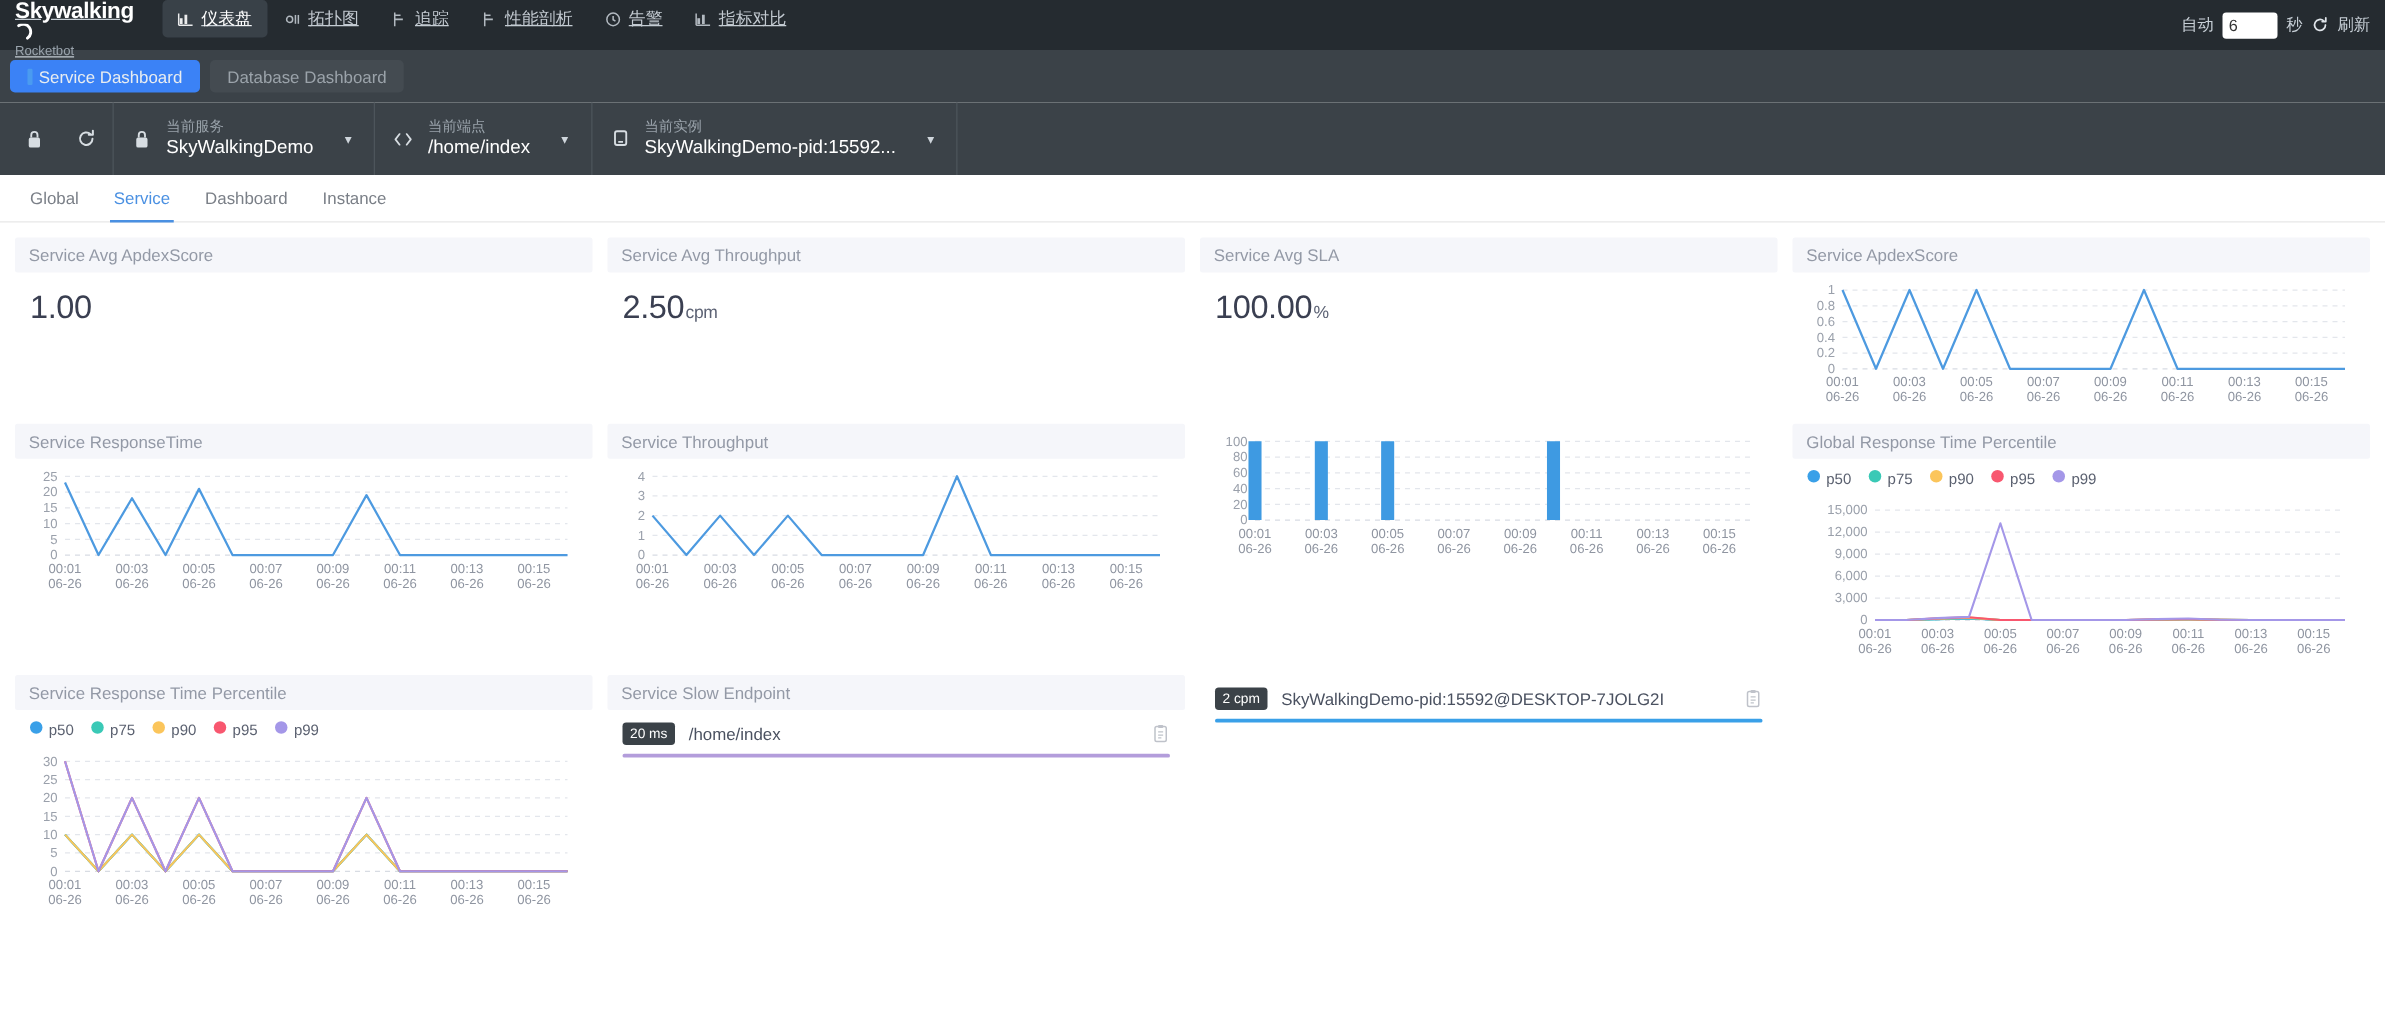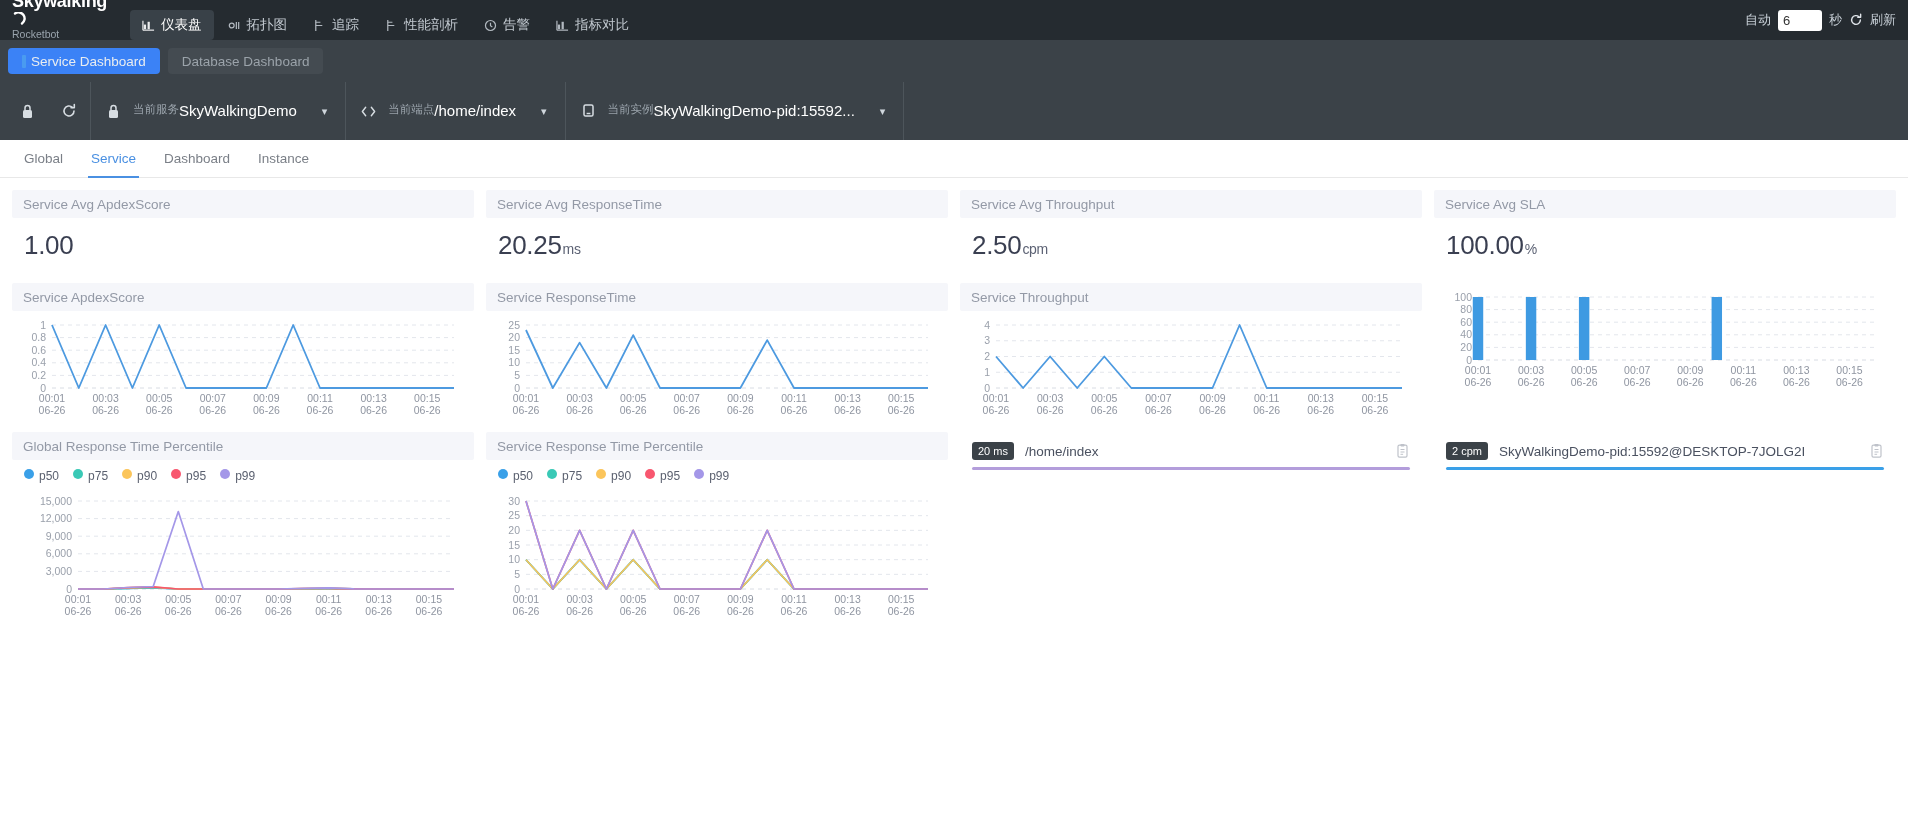--- a/index.html
+++ b/index.html
@@ -5,22 +5,22 @@
   * { box-sizing: border-box; margin:0; padding:0; }
   html, body {
     width: 1908px; height: 824px;
     background: #fff;
     font-family: "Liberation Sans", "DejaVu Sans", sans-serif;
     overflow: hidden;
   }
 
   
   .topbar {
-    height: 40px; background:#252b30; display:flex; align-items:flex-end;
-    position:relative; color:#c5cdd4;
+    height: 40px; background:#252b30; display:flex; align-items:flex-start;
+    position:relative; color:#c5cdd4;text-decoration:underline;
   }
   .brand { display:flex; flex-direction:column; justify-content:center;
            padding-left:12px; width:112px; }
   .brand-name { font-size:18px; font-weight:700; color:#fff; letter-spacing:-0.3px;
                 line-height:17px; position:relative; }
   .brand-arc { display:inline-block; width:13px; height:13px; position:relative; top:1px;
                margin-left:1px; }
   .brand-sub { font-size:10.5px; color:#9aa4ad; line-height:12px; margin-top:1px;}
   .navlist { display:flex; align-items:center; gap:2px; margin-left:18px; }
   .navitem { display:flex; align-items:center; gap:6px; padding:6px 12px;
@@ -47,21 +47,21 @@
   
   .selbar { height:58px; background:#3b4248; display:flex; align-items:center;
             padding-left:6px; }
   .sel-icon-btn { width:42px; height:58px; display:flex; align-items:center;
                   justify-content:center; cursor:pointer; }
   .sel-icon-btn svg { display:block; }
   .selgroup { display:flex; align-items:center; height:58px; padding:0 18px 0 14px;
               gap:11px; border-right:1px solid #4d555b; cursor:pointer; }
   .selgroup:first-of-type { border-left:1px solid #4d555b; }
   .sel-ic { width:17px; height:17px; display:flex; align-items:center; justify-content:center;}
-  .seltexts { display:flex; flex-direction:row; justify-content:center; }
+  .seltexts { display:flex; flex-direction:column; justify-content:center; }
   .sellabel { font-size:11.5px; color:#9aa3ab; line-height:14px; }
   .selvalue { font-size:15px; color:#fff; line-height:18px; }
   .caret { margin-left:14px; color:#cfd6dc; font-size:11px; }
 
   
   .subtabs { height:38px; border-bottom:1px solid #e8e8e8; display:flex;
              align-items:center; padding-left:10px; gap:0; background:#fff; }
   .subtab { font-size:13.5px; color:#7a7f87; padding:0 14px; height:38px;
             display:flex; align-items:center; cursor:pointer; position:relative; }
   .subtab.active { color:#4a90e2; }
@@ -270,24 +270,20 @@
     <div class="subtab ">
      <span>Instance</span>
     </div>
   </div>
 
 <div class="grid">
 
   <div class="cell">
     <div class="panel-hd">Service Avg ApdexScore</div>
     <div class="bignum"><span>1.00</span><span class="unit"></span></div>
-  </div>
-  <div class="cell">
-    <div class="panel-hd">Service Avg ResponseTime</div>
-    <div class="bignum"><span>20.25</span><span class="unit">ms</span></div>
   </div>
   <div class="cell">
     <div class="panel-hd">Service Avg Throughput</div>
     <div class="bignum"><span>2.50</span><span class="unit">cpm</span></div>
   </div>
   <div class="cell">
     <div class="panel-hd">Service Avg SLA</div>
     <div class="bignum"><span>100.00</span><span class="unit">%</span></div>
   </div>
 
@@ -556,20 +552,21 @@
           <text class="axlabel-x" x="411.2" y="122" text-anchor="middle">06-26</text>
           <path d="M36.0,66.7 L62.8,96.0 L89.6,66.7 L116.4,96.0 L143.2,66.7 L170.0,96.0 L196.8,96.0 L223.6,96.0 L250.4,96.0 L277.2,66.7 L304.0,96.0 L330.8,96.0 L357.6,96.0 L384.4,96.0 L411.2,96.0 L438.0,96.0" fill="none" stroke="#3aa0e8" stroke-width="1.7" stroke-linejoin="round"></path>
           <path d="M36.0,66.7 L62.8,96.0 L89.6,66.7 L116.4,96.0 L143.2,66.7 L170.0,96.0 L196.8,96.0 L223.6,96.0 L250.4,96.0 L277.2,66.7 L304.0,96.0 L330.8,96.0 L357.6,96.0 L384.4,96.0 L411.2,96.0 L438.0,96.0" fill="none" stroke="#3ac9b6" stroke-width="1.7" stroke-linejoin="round"></path>
           <path d="M36.0,66.7 L62.8,96.0 L89.6,66.7 L116.4,96.0 L143.2,66.7 L170.0,96.0 L196.8,96.0 L223.6,96.0 L250.4,96.0 L277.2,66.7 L304.0,96.0 L330.8,96.0 L357.6,96.0 L384.4,96.0 L411.2,96.0 L438.0,96.0" fill="none" stroke="#fbc55b" stroke-width="1.7" stroke-linejoin="round"></path>
           <path d="M36.0,8.0 L62.8,96.0 L89.6,37.3 L116.4,96.0 L143.2,37.3 L170.0,96.0 L196.8,96.0 L223.6,96.0 L250.4,96.0 L277.2,37.3 L304.0,96.0 L330.8,96.0 L357.6,96.0 L384.4,96.0 L411.2,96.0 L438.0,96.0" fill="none" stroke="#f8576f" stroke-width="1.7" stroke-linejoin="round"></path>
           <path d="M36.0,8.0 L62.8,96.0 L89.6,37.3 L116.4,96.0 L143.2,37.3 L170.0,96.0 L196.8,96.0 L223.6,96.0 L250.4,96.0 L277.2,37.3 L304.0,96.0 L330.8,96.0 L357.6,96.0 L384.4,96.0 L411.2,96.0 L438.0,96.0" fill="none" stroke="#a497e8" stroke-width="1.7" stroke-linejoin="round"></path>
         </svg>
       </div>
   </div>
   <div class="cell">
+    <div class="panel-hd">Service Slow Endpoint</div>
     <div id="slowlist">
         <div class="listrow">
       <div class="listline">
         <span class="badge">20 ms</span>
         <span class="listname">/home/index</span>
         <span class="clipboard"><svg width="15" height="16" viewBox="0 0 15 16">
                 <rect x="3" y="2.2" width="9" height="12" rx="1.4" stroke="#8b929f" stroke-width="1.2" fill="none"></rect>
                 <rect x="5.4" y="1" width="4.2" height="2.4" rx=".8" fill="#8b929f"></rect>
                 <path d="M5.5 6.5h4M5.5 9h4M5.5 11.3h2.6" stroke="#8b929f" stroke-width="1"></path>
               </svg></span>

